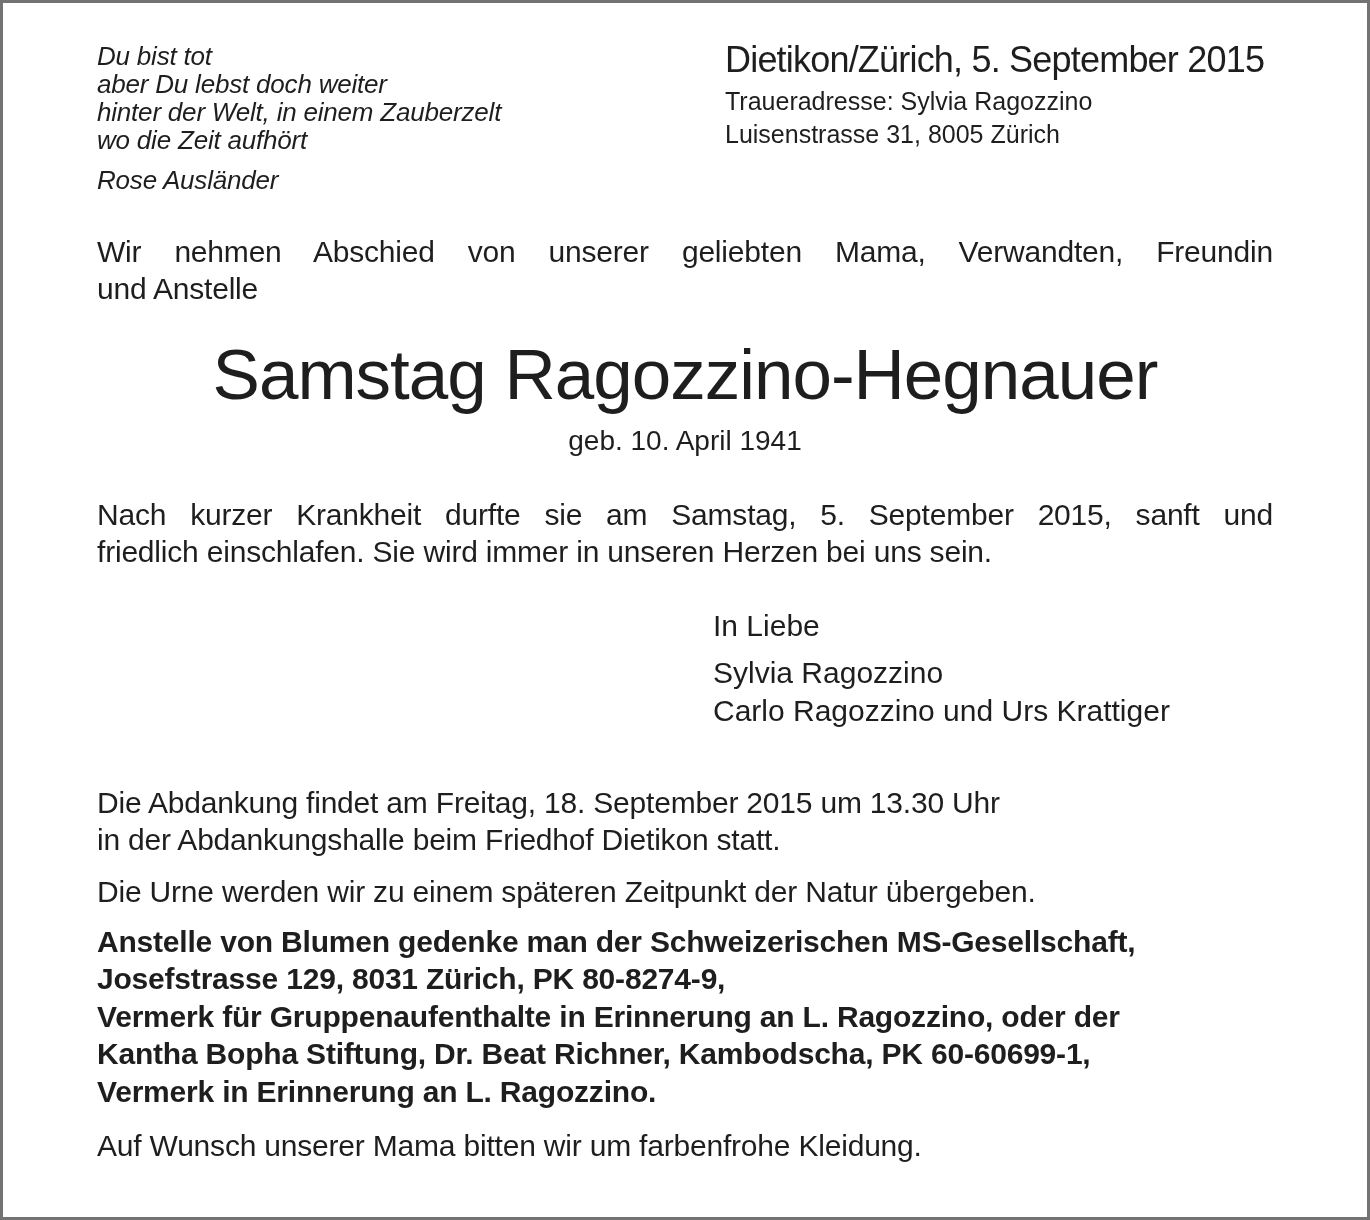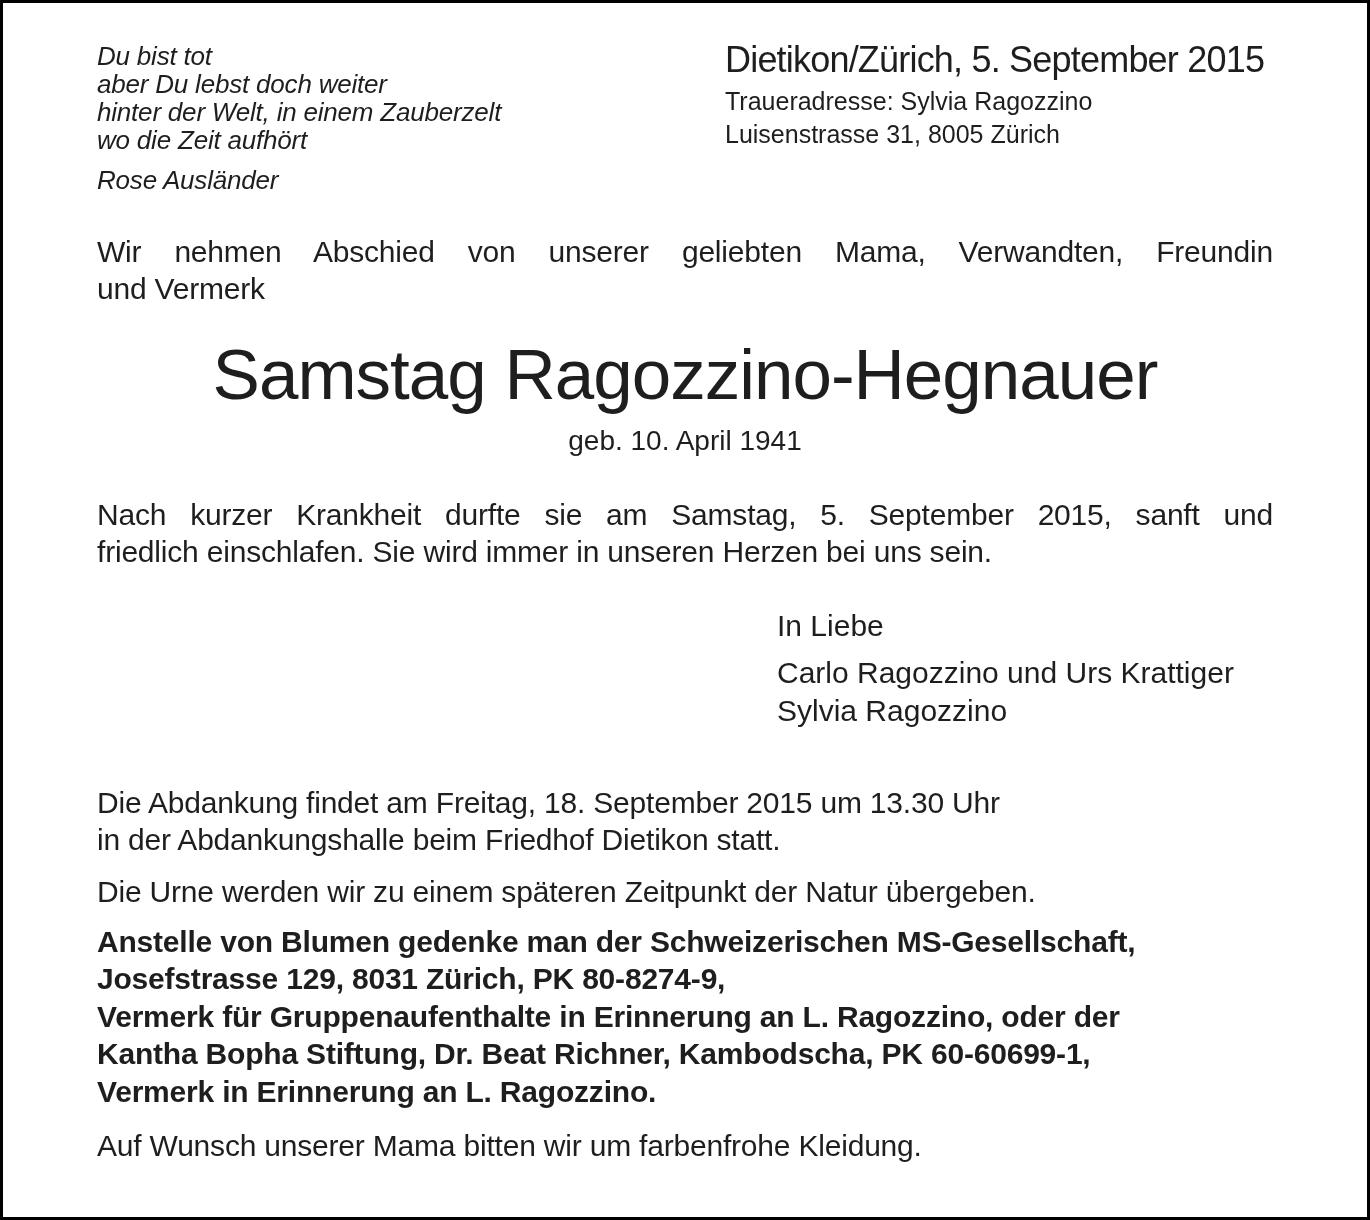--- a/index.html
+++ b/index.html
@@ -6,21 +6,21 @@
     margin: 0;
     padding: 0;
     background: #ffffff;
   }
   .page {
     position: relative;
     width: 1370px;
     height: 1220px;
     box-sizing: border-box;
     background: #ffffff;
-    border: 3px solid #000000;
+    border: 3px solid #737373;
     font-family: "Liberation Sans", sans-serif;
     color: #1e1e1e;
     overflow: hidden;
   }
   .block { position: absolute; }
 
   
   .poem {
     left: 94px;
     top: 39px;
@@ -84,21 +84,21 @@
     left: 0;
     width: 100%;
     top: 421px;
     text-align: center;
     font-size: 28px;
     line-height: 34px;
   }
 
   
   .signature {
-    left: 774px;
+    left: 710px;
     top: 604px;
     font-size: 30px;
     line-height: 37.4px;
   }
   .salutation { margin-bottom: 10px; }
 </style>
 </head>
 <body>
 
 <div class="page">
@@ -114,35 +114,35 @@
   <div class="block head-right">
     <div class="place-date">Dietikon/Zürich, 5. September 2015</div>
     <div class="address-lines">
       <div class="address-line">Traueradresse: Sylvia Ragozzino</div>
       <div class="address-line">Luisenstrasse 31, 8005 Zürich</div>
     </div>
   </div>
 
   <div class="block body-par intro">
     <div class="jline">Wir nehmen Abschied von unserer geliebten Mama, Verwandten, Freundin</div>
-    <div class="line">und Vermerk</div>
+    <div class="line">und Anstelle</div>
   </div>
 
   <div class="block name">Samstag Ragozzino-Hegnauer</div>
   <div class="block birth">geb. 10. April 1941</div>
 
   <div class="block body-par death-par">
     <div class="jline">Nach kurzer Krankheit durfte sie am Samstag, 5. September 2015, sanft und</div>
     <div class="line">friedlich einschlafen. Sie wird immer in unseren Herzen bei uns sein.</div>
   </div>
 
   <div class="block signature">
     <div class="salutation">In Liebe</div>
+    <div class="line">Sylvia Ragozzino</div>
     <div class="line">Carlo Ragozzino und Urs Krattiger</div>
-    <div class="line">Sylvia Ragozzino</div>
   </div>
 
   <div class="block body-par service">
     <div class="line">Die Abdankung findet am Freitag, 18. September 2015 um 13.30 Uhr</div>
     <div class="line">in der Abdankungshalle beim Friedhof Dietikon statt.</div>
   </div>
 
   <div class="block body-par urn">
     <div class="line">Die Urne werden wir zu einem späteren Zeitpunkt der Natur übergeben.</div>
   </div>

